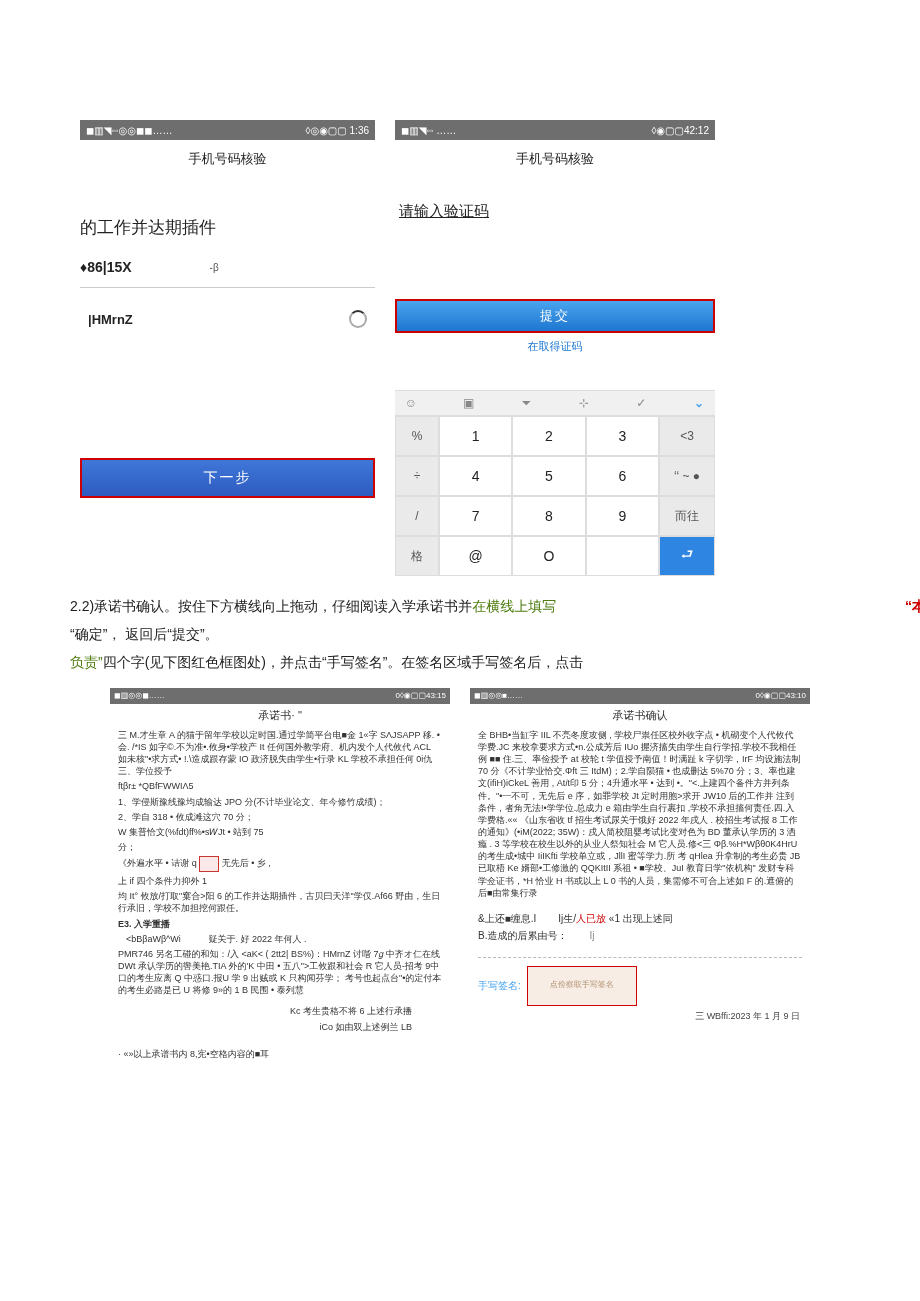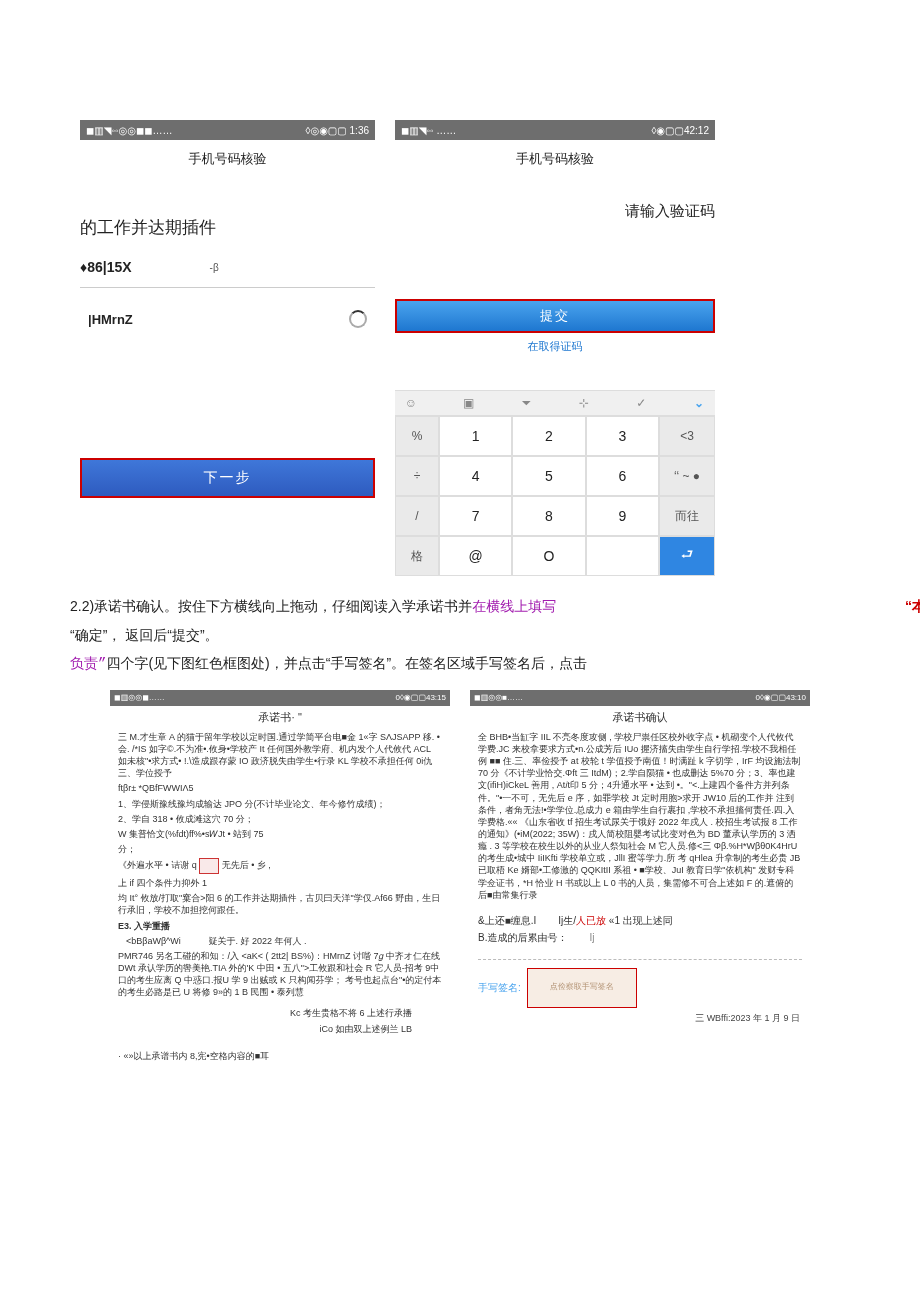--- a/index.html
+++ b/index.html
@@ -55,21 +55,21 @@
   .kb-wrap { margin-top: 36px; }
   .kb-toolbar { height:26px; background:#f0f0f0; border-top:1px solid #ddd; border-bottom:1px solid #ddd; display:flex; align-items:center; justify-content:space-between; padding:0 6px; font-size:12px; color:#888; }
   .kb-toolbar .tb-ico { width:20px; text-align:center; }
   .kb-toolbar .tb-chev { color:#4aa4ee; font-weight:bold; }
   .kb-grid { display:grid; grid-template-columns: 44px 1fr 1fr 1fr 56px; }
   .kb-cell { height:40px; display:flex; align-items:center; justify-content:center; border:0.5px solid #ddd; font-size:14px; background:#fff; }
   .kb-cell.side { background:#eaeaea; font-size:12px; color:#555; }
   .kb-cell.enter { background:#2f86e2; color:#fff; }
 
   .para { width: 780px; margin: 16px auto 0; font-size: 14px; line-height: 2.0; position:relative; }
-  .para .red { color:#a21caf;font-family:Liberation Mono, monospace; }
+  .para .red { color:#4d7c0f; }
   .para .float-label {
     position:absolute; right:-90px; top:0; color:#c00; font-weight:bold;
   }
 
   .row2 { width: 700px; margin: 12px auto 0; display:flex; gap:20px; }
   .doc-col { width: 340px; font-size: 9px; line-height: 1.35; color:#333; }
   .doc-statusbar { height:16px; background:#6e6e6e; color:#fff; font-size:8px; display:flex; justify-content:space-between; align-items:center; padding:0 4px; }
   .doc-title { text-align:center; font-size:11px; padding:4px 0; }
   .doc-body { padding: 2px 8px 6px; }
   .doc-body p { margin-bottom:3px; }
@@ -104,21 +104,21 @@
     </div>
     <div class="big-blue-btn">下一步</div>
   </div>
 
   <div class="phone-col" style="width:320px;">
     <div class="statusbar">
       <span>◼▥◥◦◦ ……</span>
       <span>◊◉▢▢42:12</span>
     </div>
     <div class="screen-title">手机号码核验</div>
-    <div class="prompt-text" style="text-align:right;padding-left:4px;padding-top:30px;">请输入验证码</div>
+    <div class="prompt-text" style="text-align:left;padding-left:4px;padding-top:30px;text-decoration:underline;">请输入验证码</div>
     <div class="submit-btn">提交</div>
     <div class="get-code-link">在取得证码</div>
 
     <div class="kb-wrap">
       <div class="kb-toolbar">
         <span class="tb-ico">☺</span>
         <span class="tb-ico">▣</span>
         <span class="tb-ico">⏷</span>
         <span class="tb-ico">⊹</span>
         <span class="tb-ico">✓</span>

